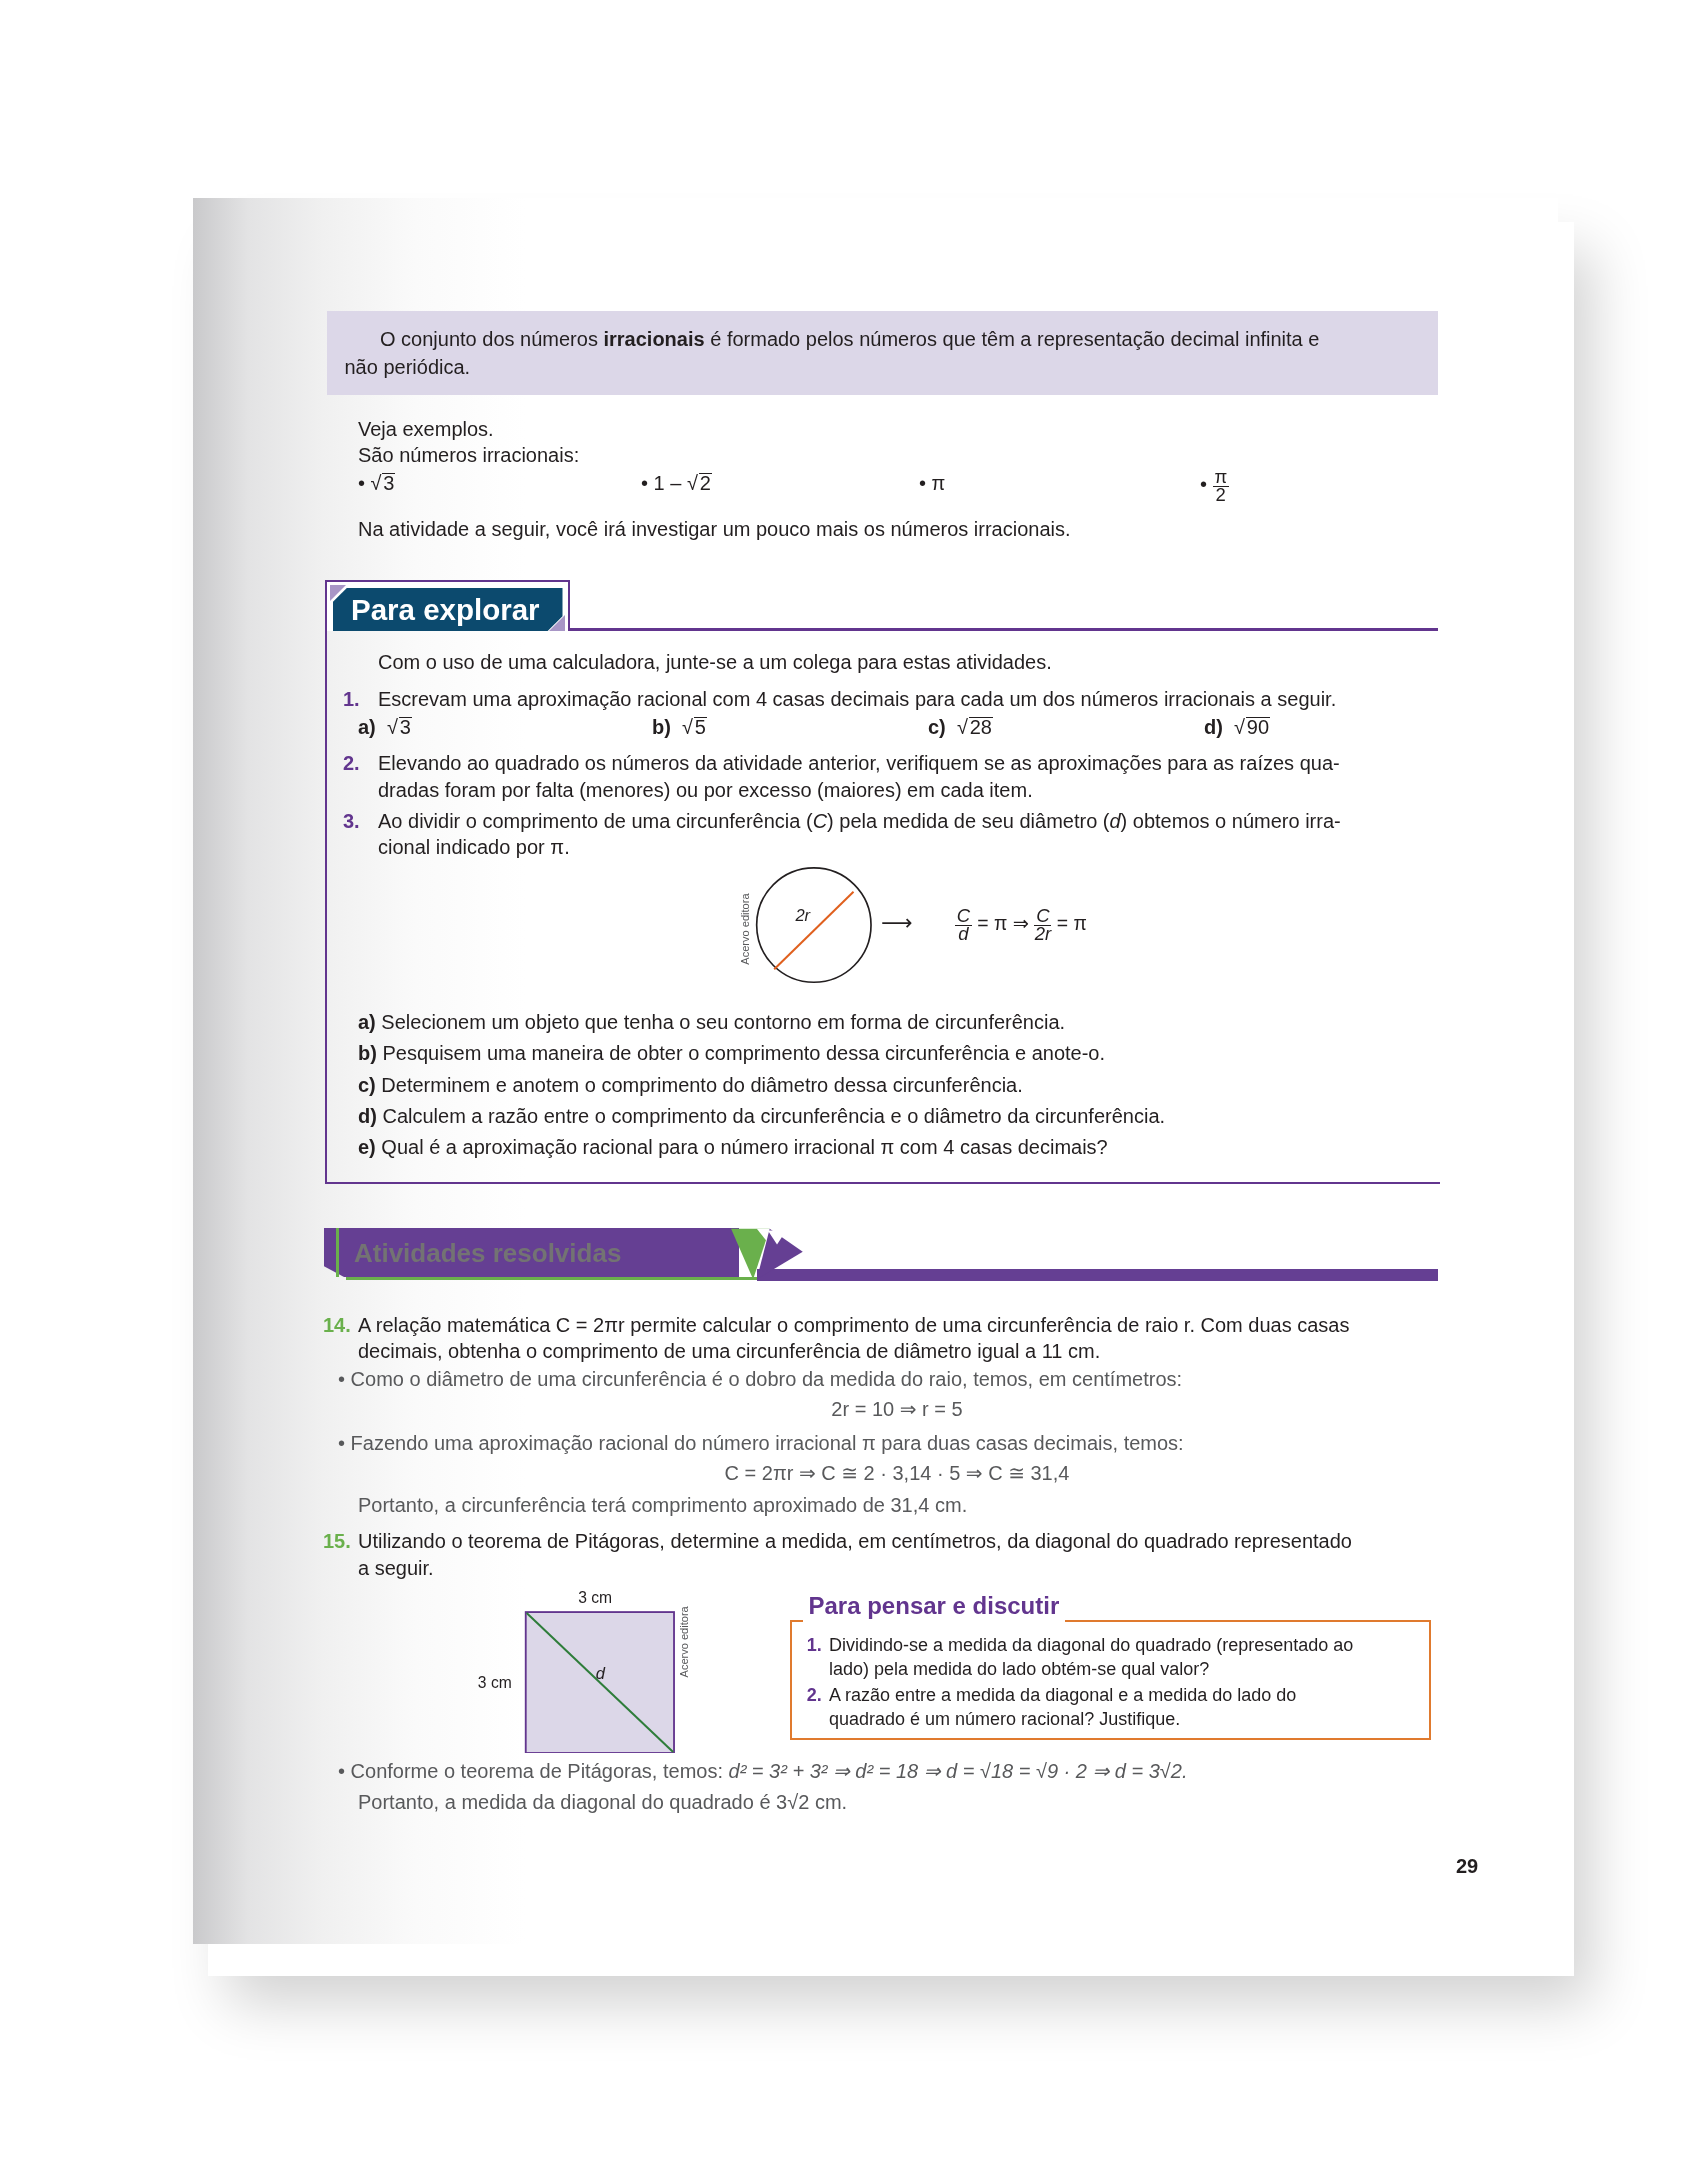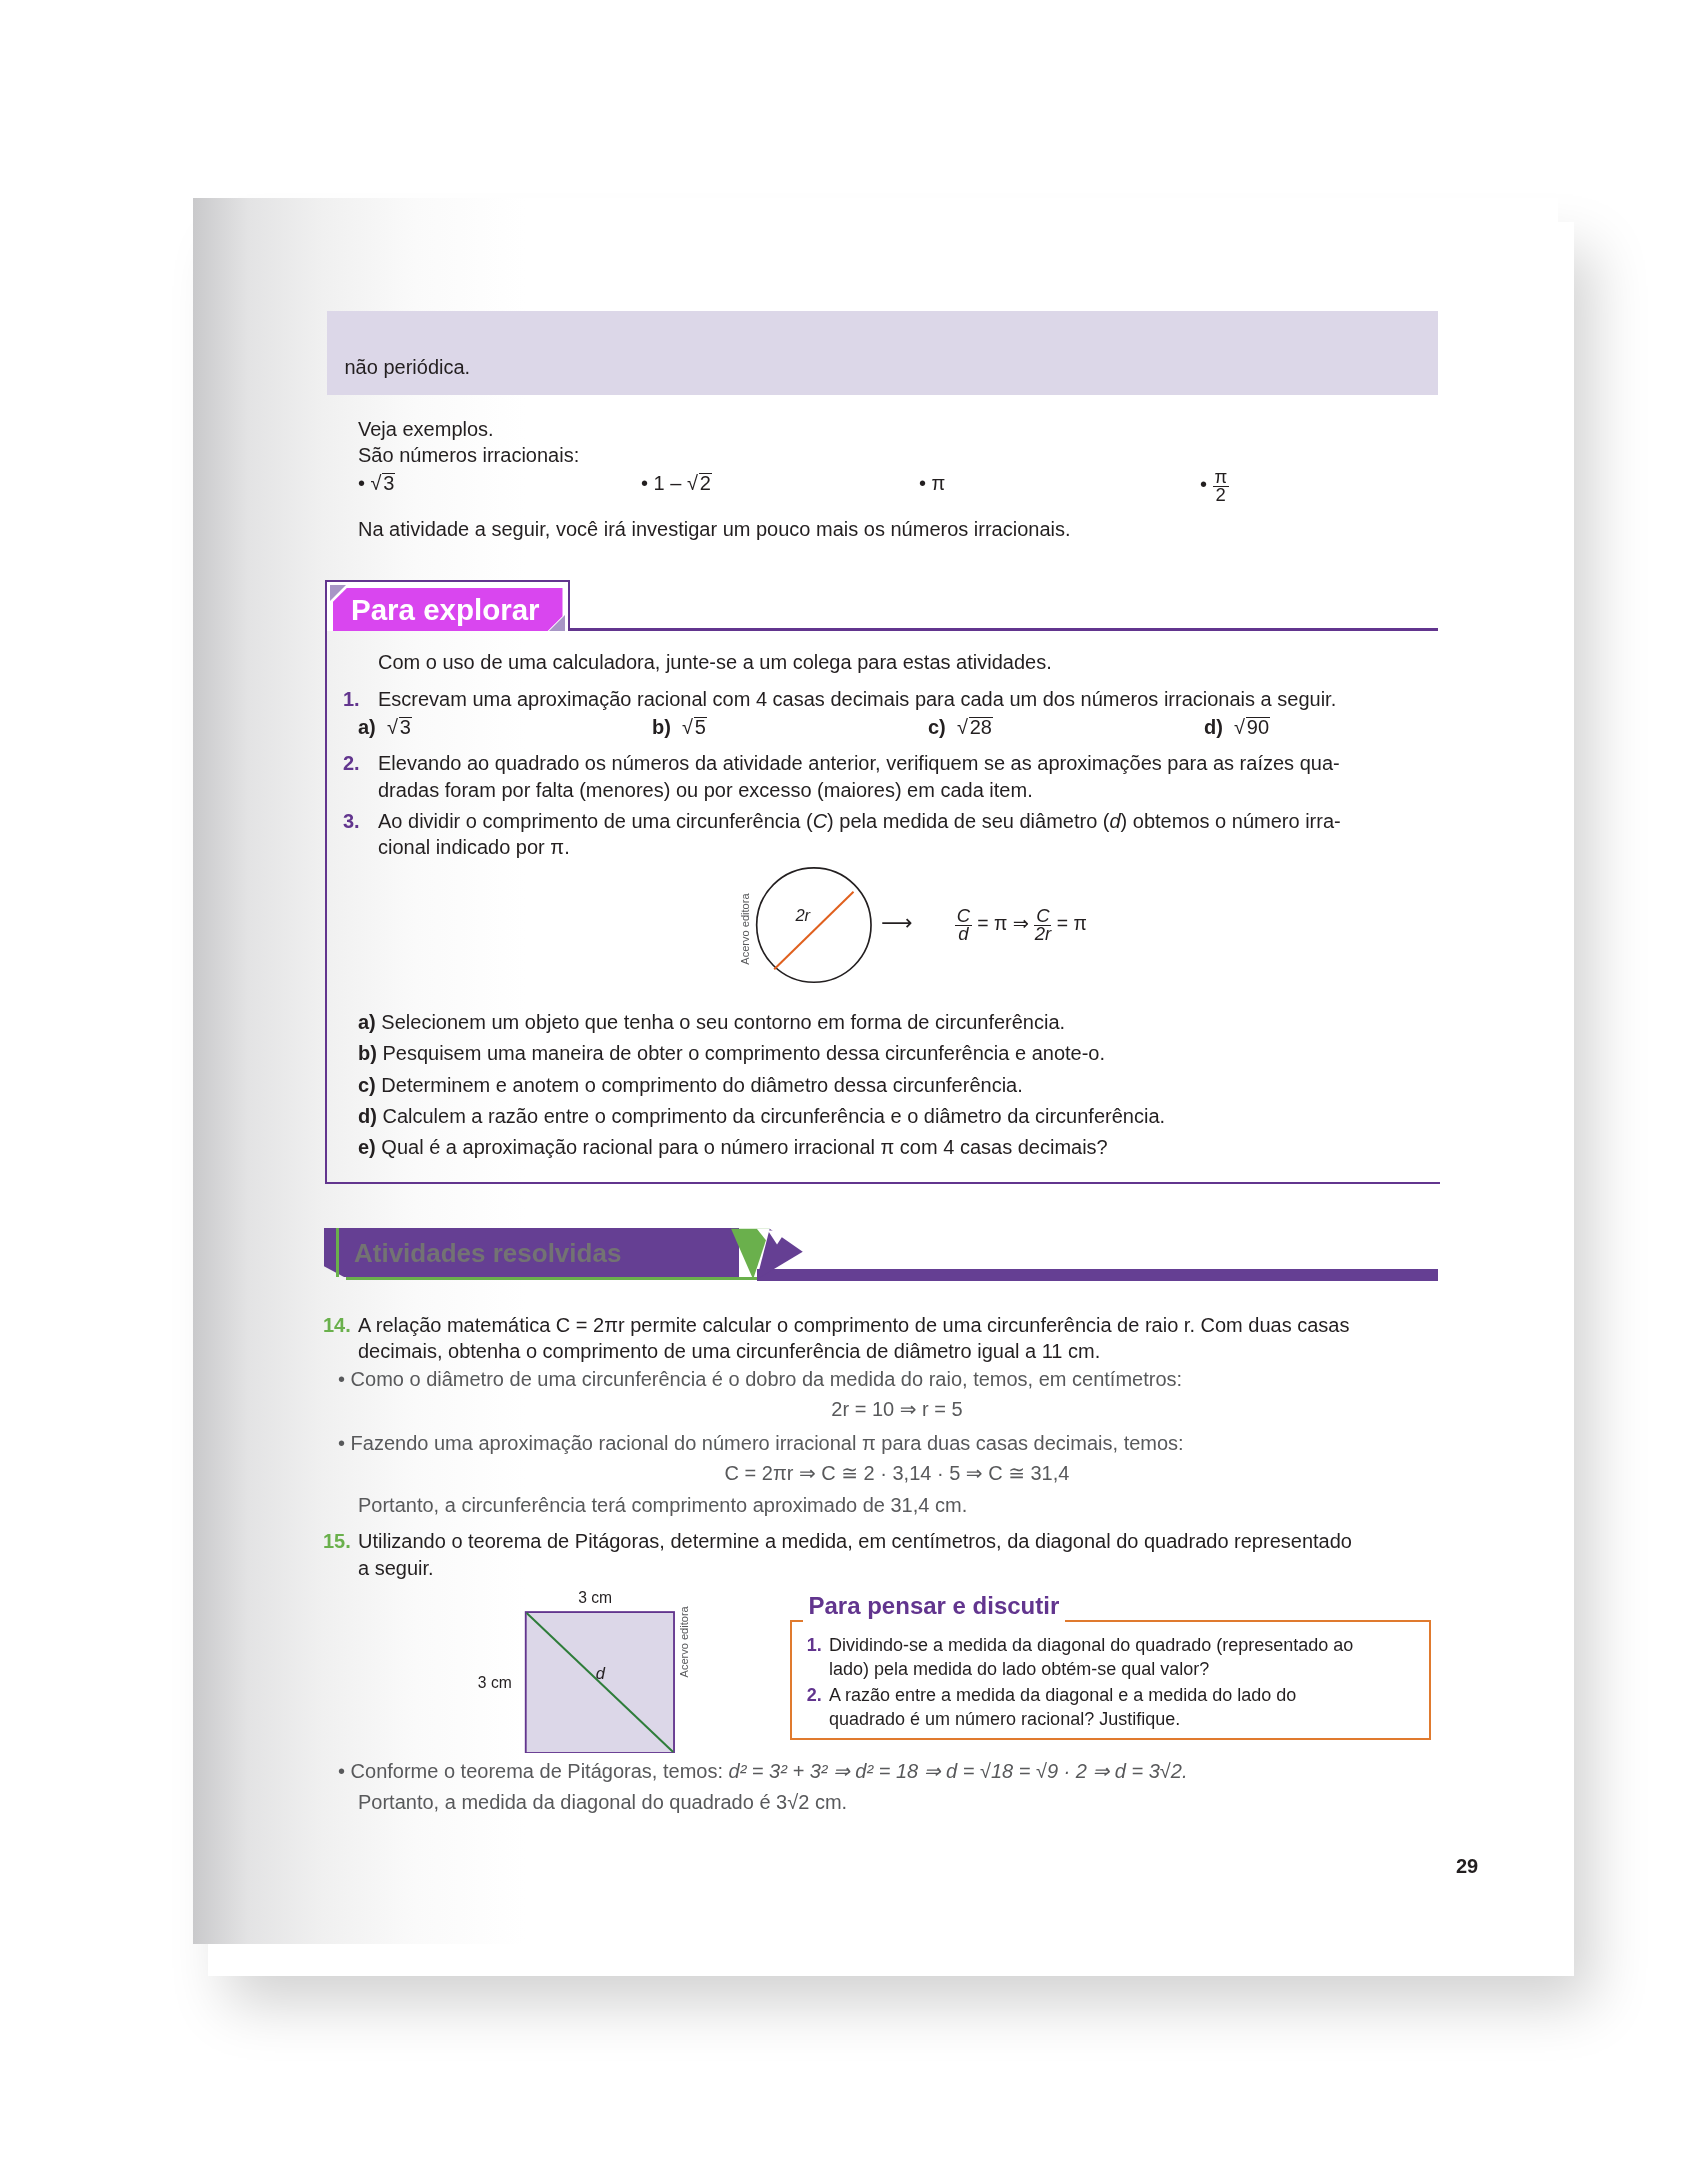--- a/index.html
+++ b/index.html
@@ -41,21 +41,21 @@
     position:absolute; left:325px; top:580px; width:1113px; height:602px;
     border-left:2.8px solid #62358e; border-bottom:2.8px solid #62358e;
   }
   .explore-topline { position:absolute; left:565px; top:628px; width:873px; height:2.8px; background:#62358e; }
   .explore-tab {
     position:absolute; left:325px; top:580px; width:245px; height:51px;
     background:#fff; border:2.8px solid #62358e; border-bottom:none; box-sizing:border-box;
   }
   .explore-tab .inner {
     position:absolute; left:5.5px; top:5.5px; right:5.5px; bottom:0;
-    background:#d946ef;
+    background:#0c4a6e;
     clip-path: polygon(14.8px 0, 100% 0, 100% calc(100% - 14.8px), calc(100% - 14.8px) 100%, 0 100%, 0 14.8px);
   }
   .explore-tab .label {
     position:absolute; left:18.5px; top:3.7px; color:#fff; font-weight:bold; font-size:29.5px; line-height:37px; white-space:nowrap;
   }
   .corner-tl { position:absolute; left:2.8px; top:2.8px; width:0; height:0; border-top:16.6px solid #a896c6; border-right:16.6px solid transparent; }
   .corner-br { position:absolute; right:2.8px; bottom:0; width:0; height:0; border-bottom:16.6px solid #a896c6; border-left:16.6px solid transparent; }
 
   
   .ar-bar { position:absolute; left:324px; top:1228px; width:415px; height:49px; background:#653f93;
@@ -78,20 +78,23 @@
 
   .pagenum { position:absolute; left:1456px; top:1855px; font-weight:bold; font-size:20px; }
 </style>
 </head>
 <body>
 
 <div class="shadow"></div>
 <div class="page"></div>
 
 <div class="defbox">
+  <div class="t line1">
+    <span>O conjunto dos números </span><span class="bold">irracionais</span><span> é formado pelos números que têm a representação decimal infinita e</span>
+  </div>
   <div class="t line2">não periódica.</div>
 </div>
 
 <div class="abs t" style="left:358px; top:415px;">Veja exemplos.</div>
 <div class="abs t" style="left:358px; top:441px;">São números irracionais:</div>
 <div class="abs t" style="left:358px; top:469px;">
   <span>•</span> √<span class="sqrt">3</span>
 </div>
 <div class="abs t" style="left:641px; top:469px;">
   <span>•</span> <span>1 – </span>√<span class="sqrt">2</span>

